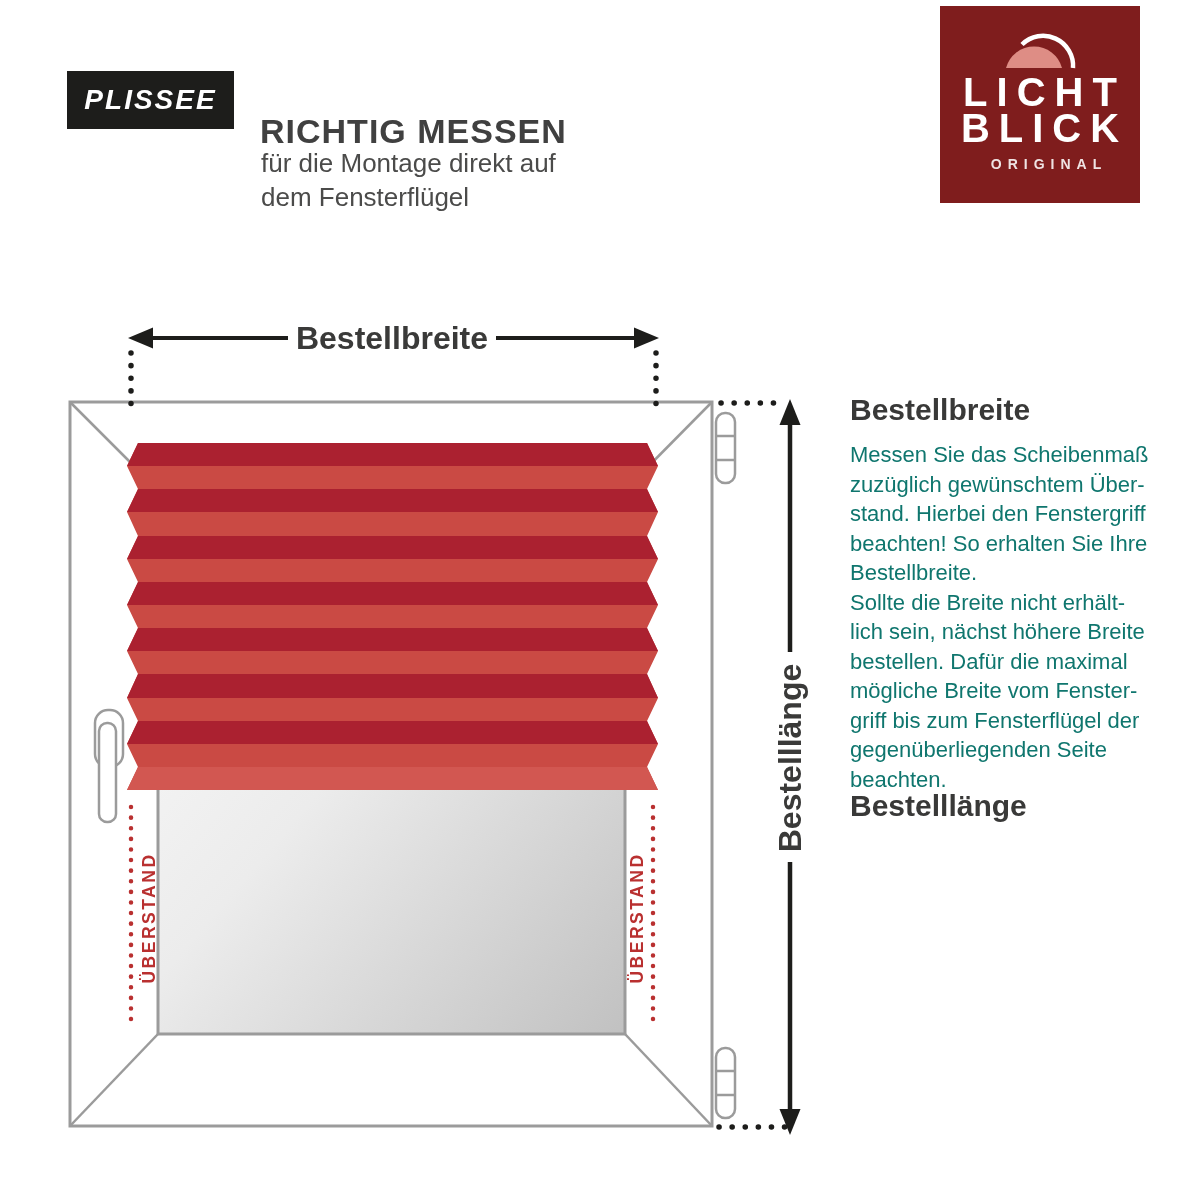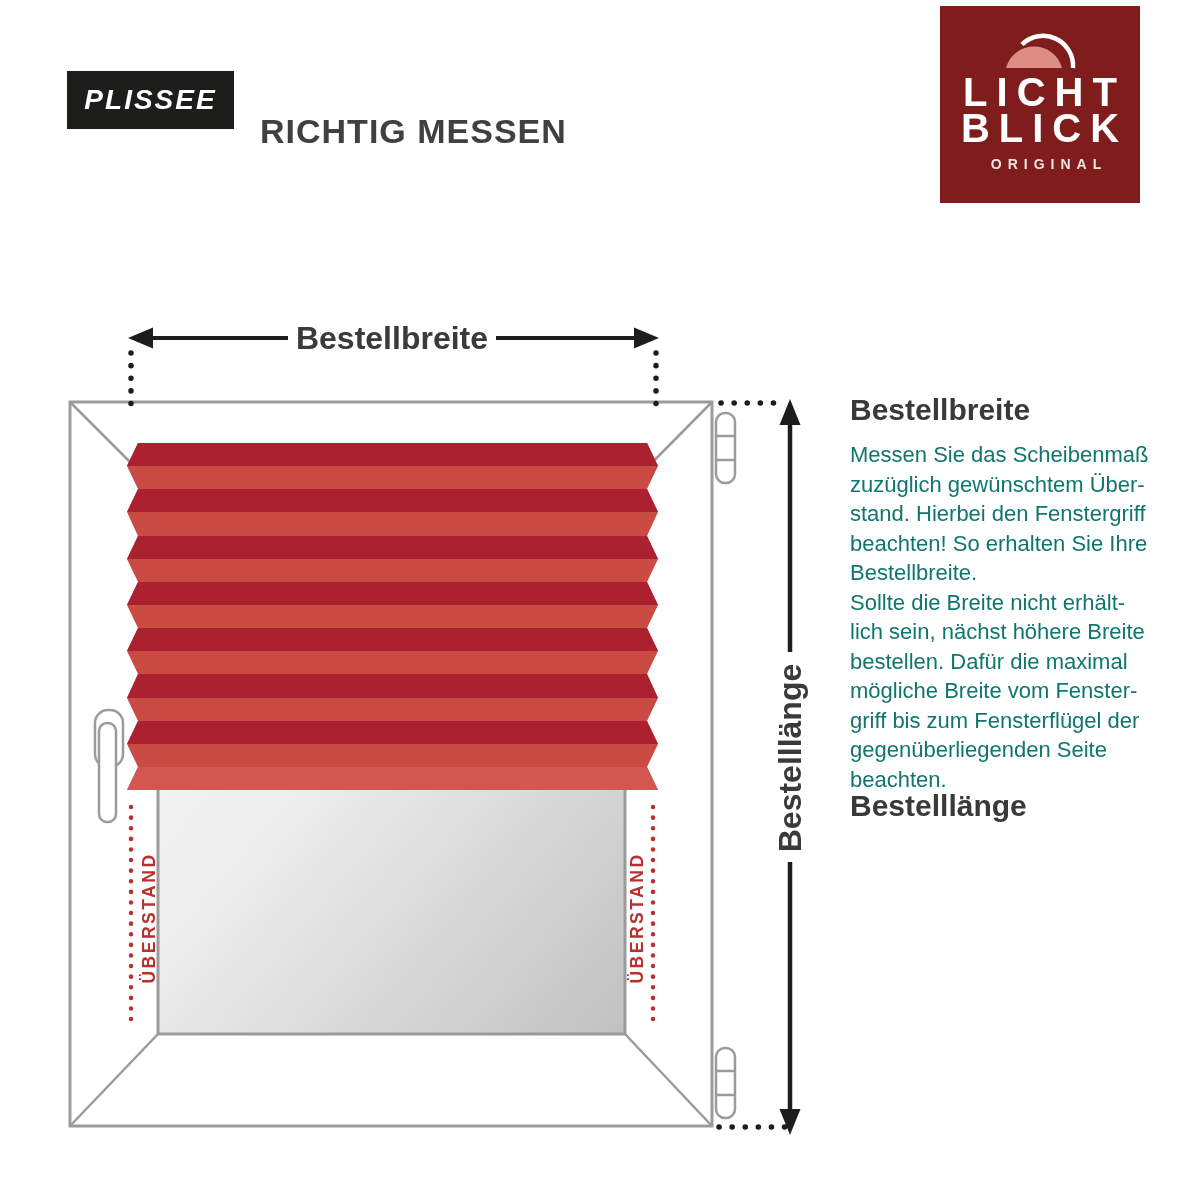--- a/index.html
+++ b/index.html
@@ -55,20 +55,22 @@
 </style>
 </head>
 <body>
 
 <div class="canvas">
 
   <div class="badge">
     <span>PLISSEE</span>
   </div>
   <div class="title">RICHTIG MESSEN</div>
+  <div class="subtitle">für die Montage direkt auf
+dem Fensterflügel</div>
 
   <div class="logo">
     <svg class="logo-dome" width="96" height="48" viewBox="0 0 96 48">
       <path d="M 14 46 A 29 29 0 0 1 70 46 Z" fill="#de8d85"></path>
       <path d="M 30 22.5 A 30 30 0 0 1 81 46" fill="none" stroke="#ffffff" stroke-width="4.5"></path>
     </svg>
     <div class="logo-word">LICHT</div>
     <div class="logo-word">BLICK</div>
     <div class="logo-tagline">ORIGINAL</div>
   </div>

